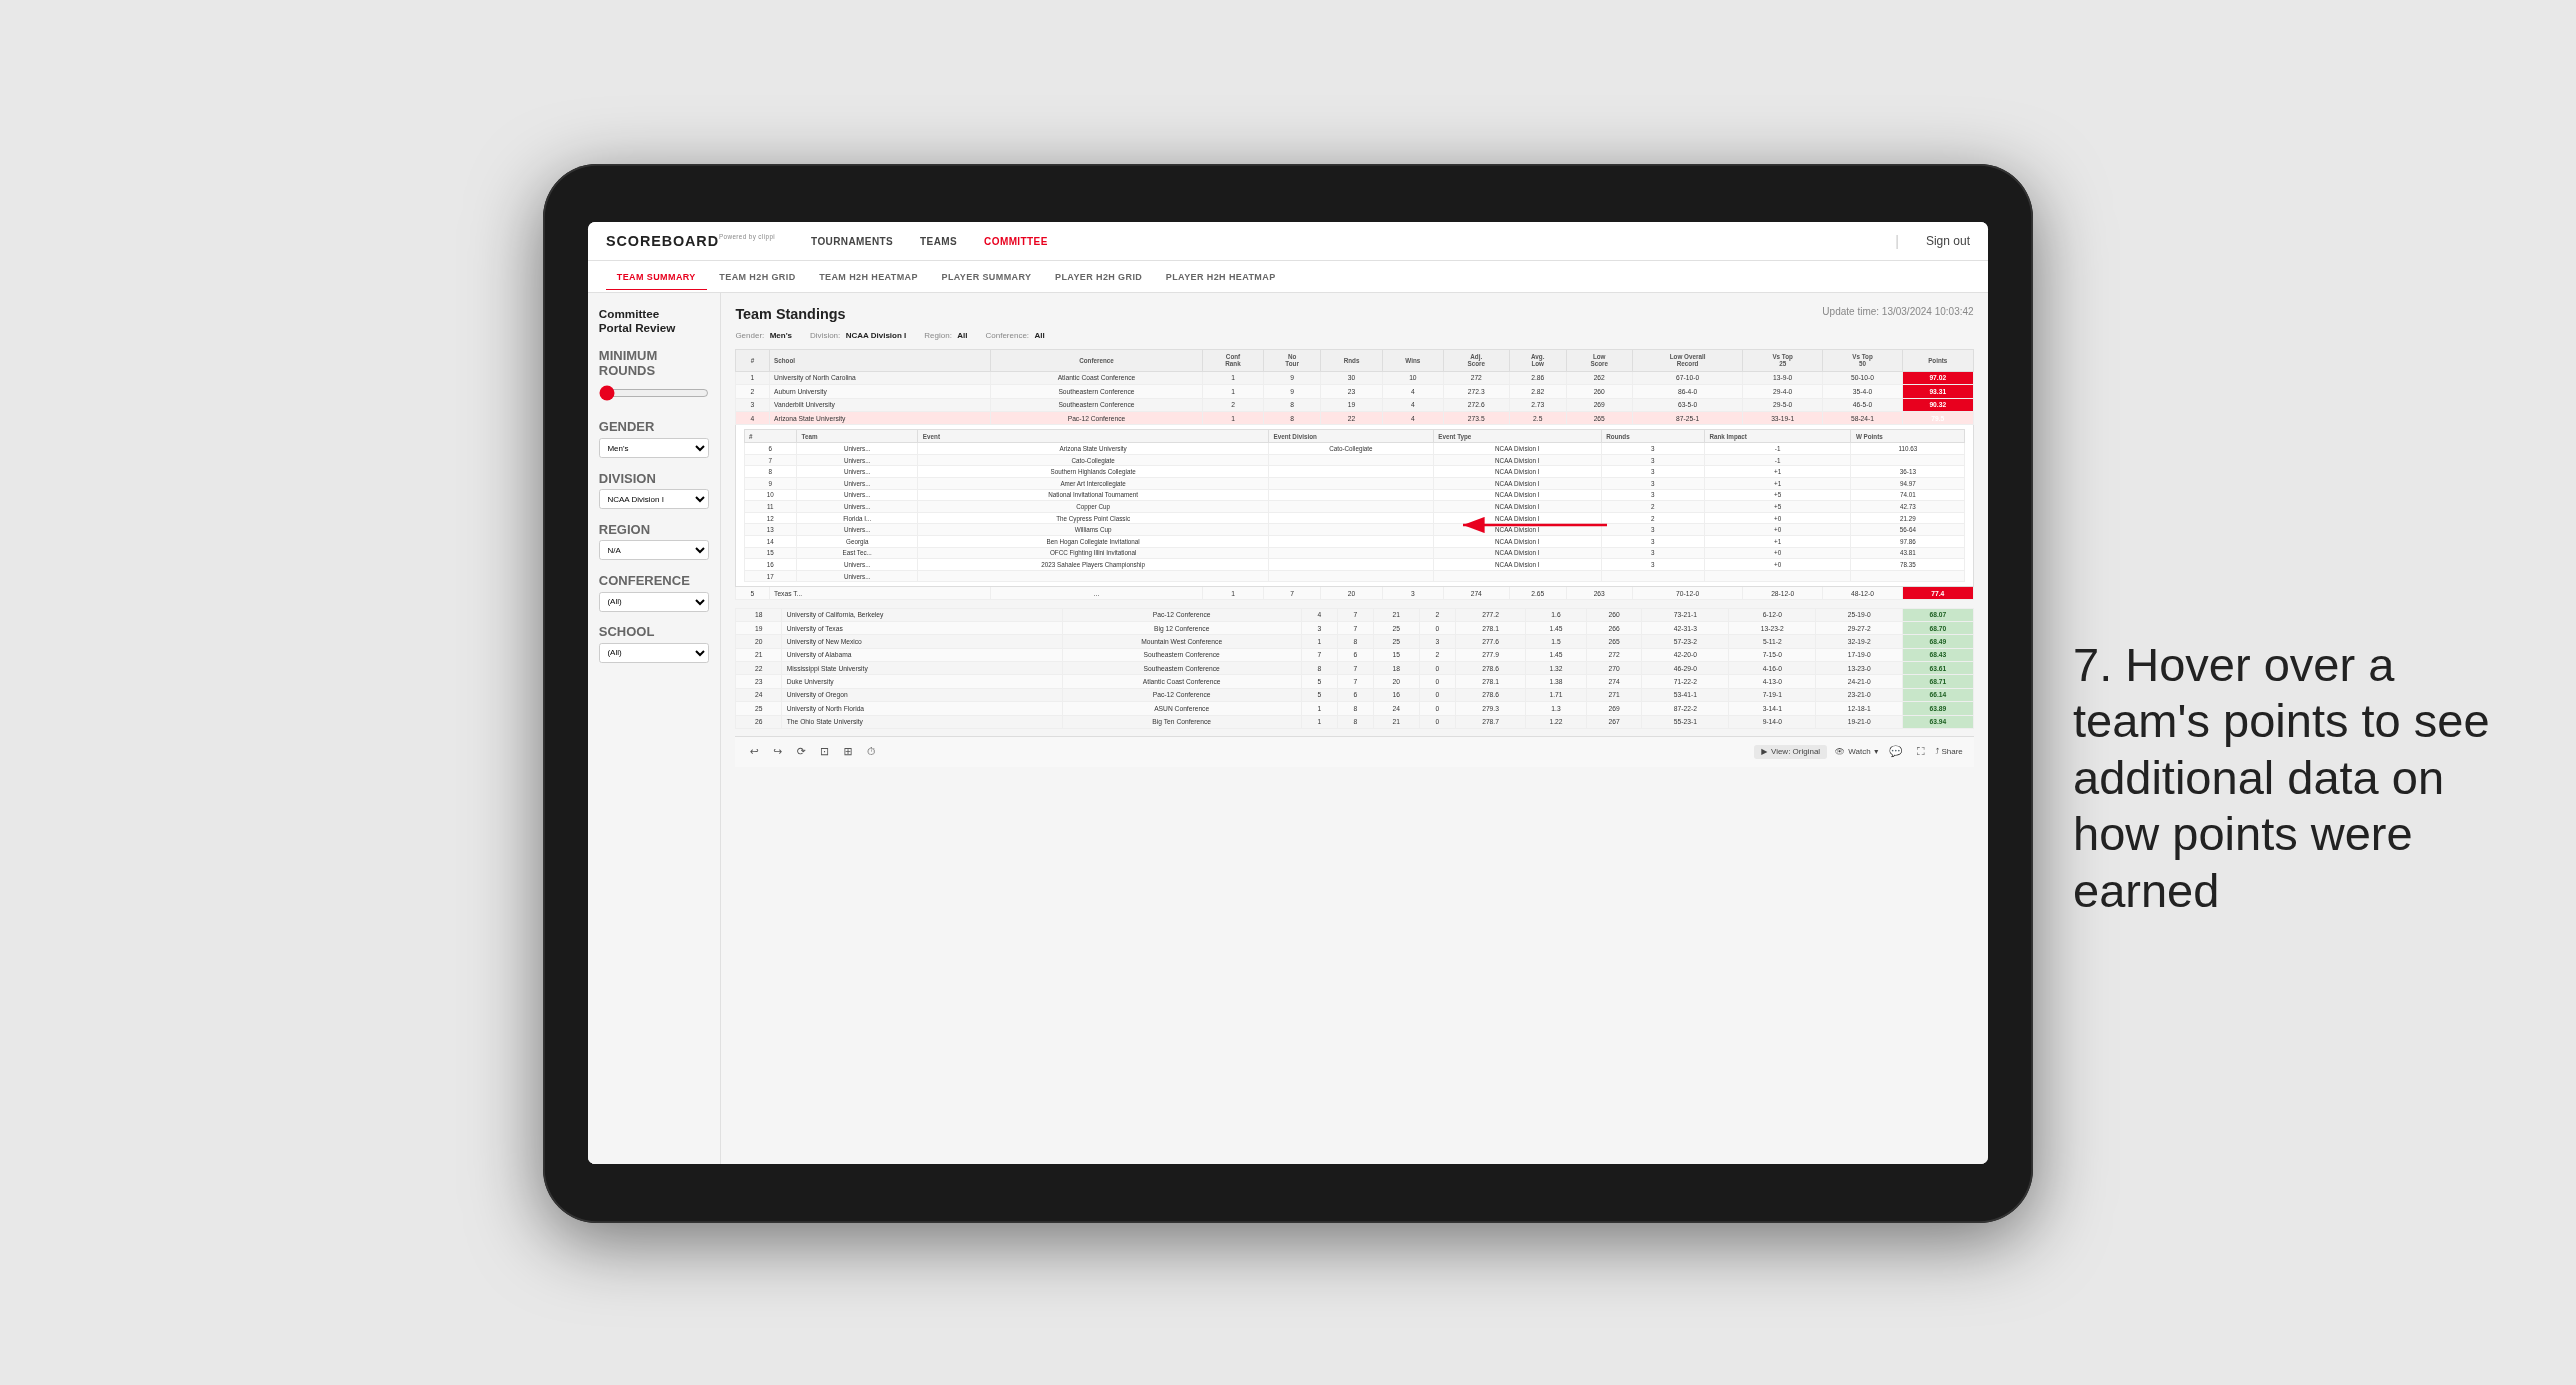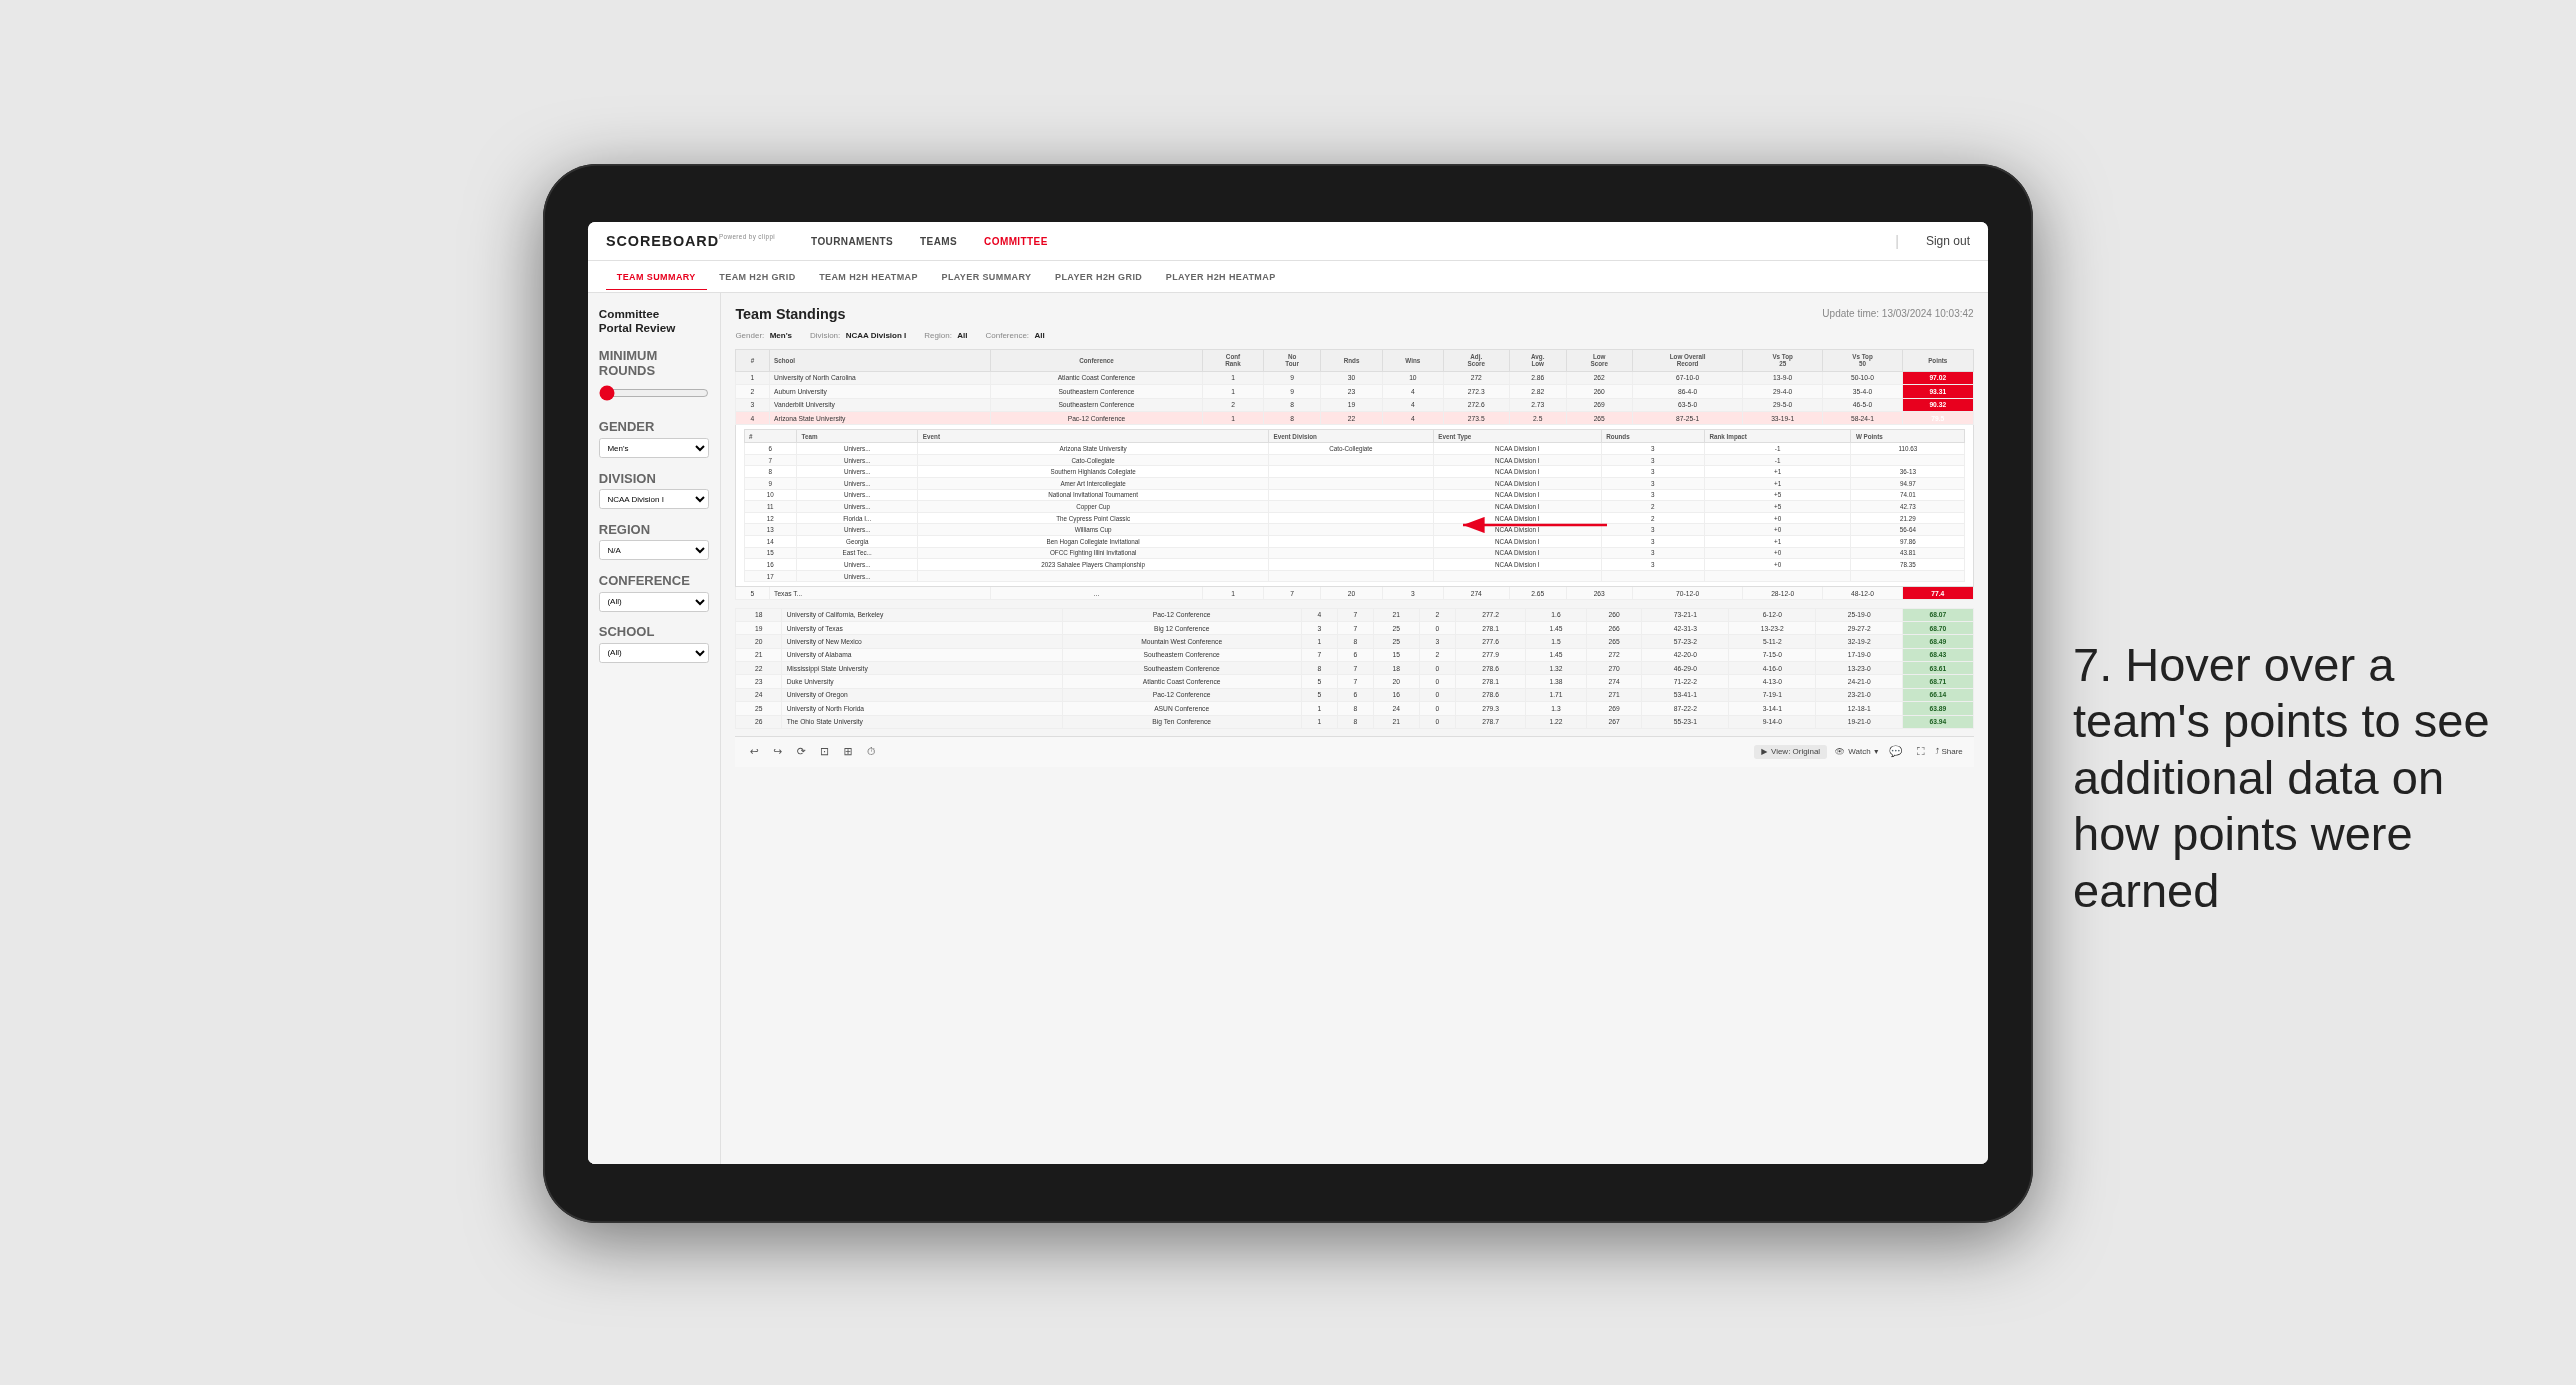--- a/index.html
+++ b/index.html
@@ -188,21 +188,21 @@
     .right-panel {
       flex: 1;
       overflow-y: auto;
       padding: 12.6px 14.4px;
     }
 
     
     .panel-header {
       display: flex;
       justify-content: space-between;
-      align-items: center;
+      align-items: flex-start;
       margin-bottom: 9px;
     }
 
     .panel-title {
       font-size: 14.4px;
       font-weight: 700;
       color: #222;
     }
 
     .update-time {

